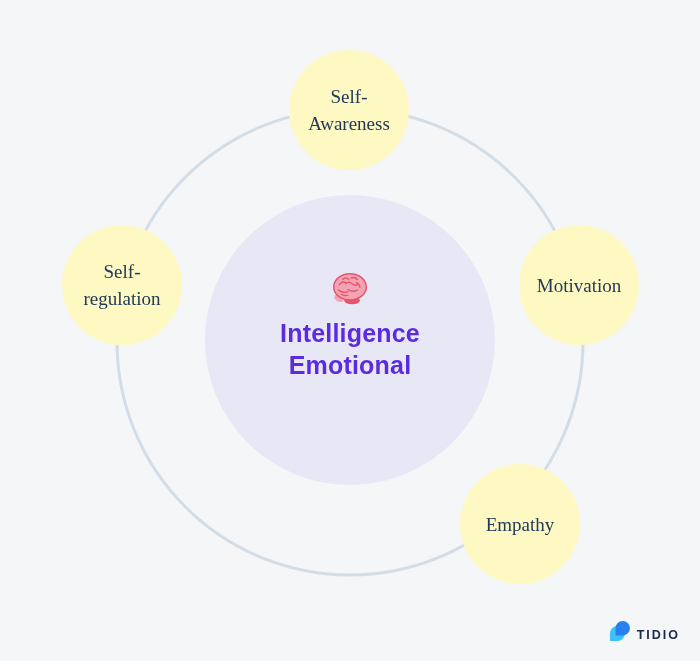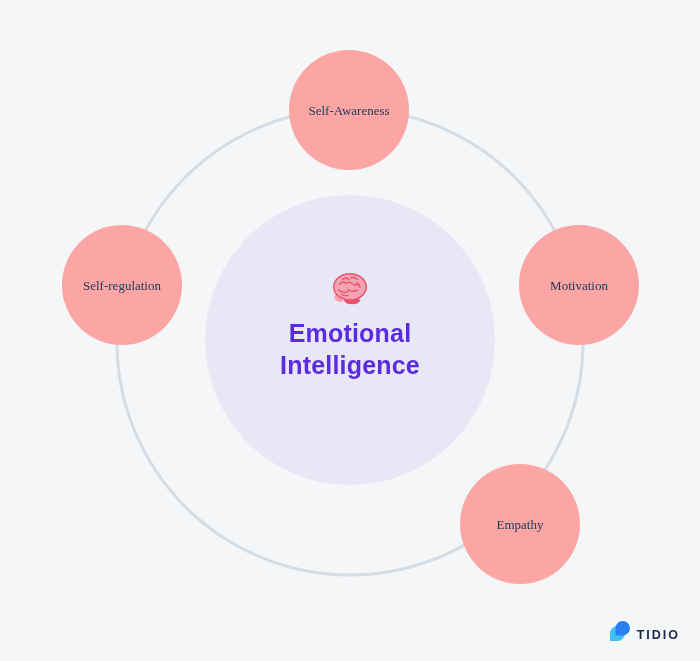--- a/index.html
+++ b/index.html
@@ -42,28 +42,29 @@
     font-size: 25px;
     line-height: 32px;
     text-align: center;
     letter-spacing: 0.2px;
   }
   .center-title span { display: block; }
   .satellite {
     position: absolute;
     width: 120px; height: 120px;
     border-radius: 50%;
-    background: #fca5a5;
+    background: #fef9c3;
     display: flex;
+    flex-direction: column;
     align-items: center;
     justify-content: center;
     text-align: center;
     color: #203a58;
     font-family: "Liberation Serif", serif;
-    font-size: 13px;
+    font-size: 19px;
     line-height: 27px;
   }
   .satellite span { display: block; }
   .sat-self-awareness { left: 289px; top: 50px; }
   .sat-motivation     { left: 519px; top: 225px; }
   .sat-empathy        { left: 460px; top: 464px; }
   .sat-social-skills  { left: 120px; top: 442px; }
   .sat-self-regulation{ left: 62px;  top: 225px; }
   .logo {
     position: absolute;
@@ -100,22 +101,22 @@
           <path d="M21 6.5 q4 -1.5 6 1.5"></path>
           <path d="M10 13 q2 -4 6 -2"></path>
           <path d="M16 12 q3 -3 6 0 q3 2.5 6 0.5"></path>
           <path d="M9 18 q4 3.5 9 1.5"></path>
           <path d="M18 17.5 q4.5 3 9 0.5"></path>
           <path d="M26 11 q3 1 3.5 4.5"></path>
           <path d="M12 22 q3 2 6 1"></path>
         </g>
       </svg>
       <div class="center-title">
+        <span>Intelligence</span>
         <span>Emotional</span>
-        <span>Intelligence</span>
       </div>
     </div>
   </div>
 
   <div class="satellite sat-self-awareness">
     <span>Self-</span>
     <span>Awareness</span>
   </div>
 
   <div class="satellite sat-motivation">

